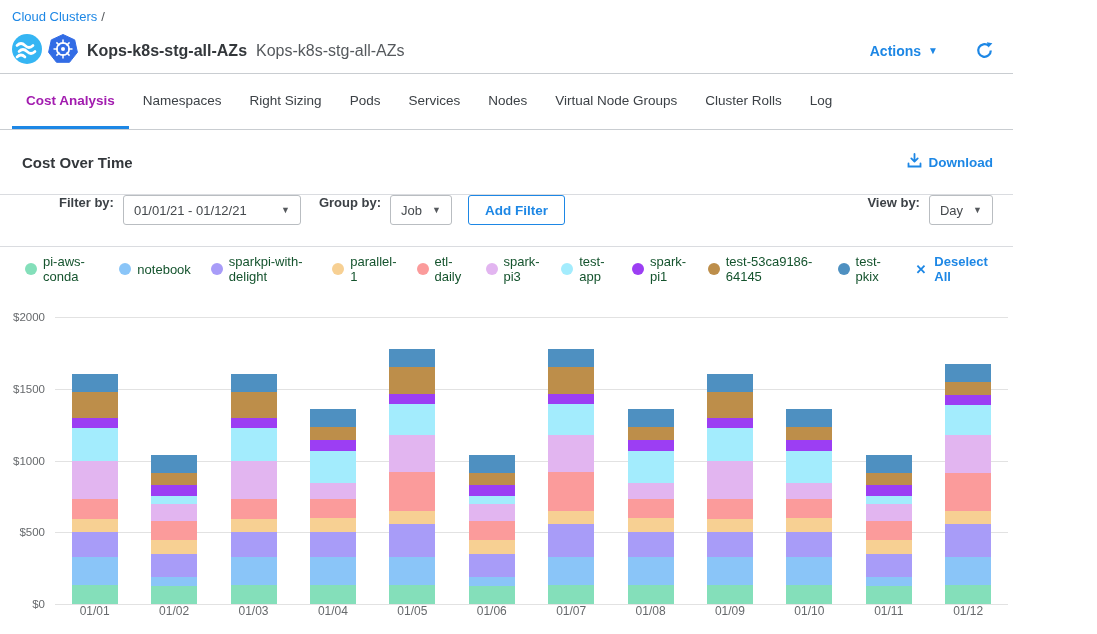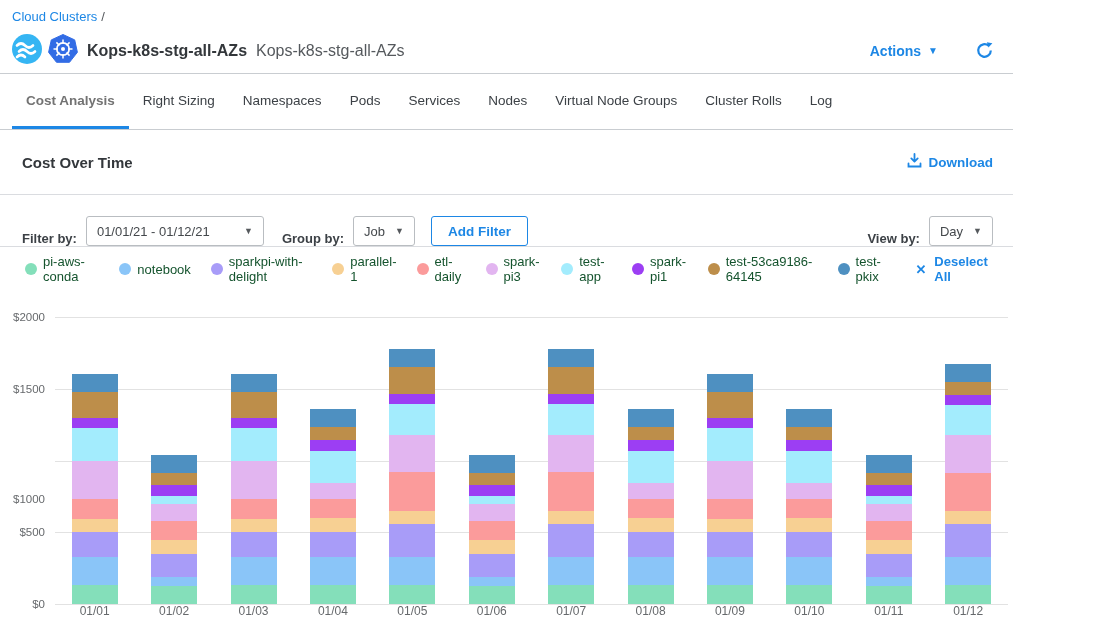--- a/index.html
+++ b/index.html
@@ -20,29 +20,29 @@
   .header .spacer { flex:1; }
   .actions-btn { display:flex; align-items:center; gap:7px; color:#1d87e5; font-weight:bold; font-size:14px; cursor:pointer; }
   .actions-btn .caret { font-size:10px; }
   .refresh { margin-left:38px; cursor:pointer; display:flex; align-items:center; }
   .hdiv { border-bottom:1px solid #c9cdd1; }
   .hdiv2 { border-bottom:1px solid #dadce0; }
 
   
   .tabs { height:55px; display:flex; align-items:stretch; padding-left:12px; }
   .tab { display:flex; align-items:center; padding:0 14px; font-size:13.5px; color:#3c4146; cursor:pointer; border-bottom:3px solid transparent; }
-  .tab.active { color:#737373; font-weight:bold; border-bottom-color:#1d87e5; }
+  .tab.active { color:#a21caf; font-weight:bold; border-bottom-color:#1d87e5; }
 
   
   .section-row { height:64px; display:flex; align-items:center; padding:0 20px 0 22px; }
   .section-title { font-size:15px; font-weight:bold; color:#33373b; }
   .download { margin-left:auto; display:flex; align-items:center; gap:7px; color:#1d87e5; font-weight:bold; font-size:13.5px; cursor:pointer; }
 
   
-  .filter-row { height:51px; display:flex; align-items:flex-end; padding:0 20px 0 22px; font-size:13px; }
+  .filter-row { height:51px; display:flex; align-items:flex-start; padding:0 20px 0 22px; font-size:13px;margin-left:37px; }
   .flabel { font-weight:bold; color:#3c4146; }
   .dropdown { height:30px; border:1px solid #b9bdc1; border-radius:3px; background:#fff; display:flex; align-items:center; gap:10px; padding:0 10px; margin-left:9px; color:#44484c; cursor:pointer; }
   .dropdown .caret { font-size:9px; color:#55595d; }
   .daterange { width:178px; justify-content:space-between; }
   .group-label { margin-left:18px; }
   .add-filter { height:30px; border:1px solid #1d87e5; border-radius:3px; background:#fff; color:#1d87e5; font-weight:bold; font-size:13.5px; padding:0 16px; margin-left:16px; cursor:pointer; font-family:inherit; }
   .filter-spacer { flex:1; }
 
   
   .legend-row { height:44px; display:flex; align-items:center; padding:0 20px 0 25px; }
@@ -111,22 +111,22 @@
       <svg width="17" height="17" viewBox="0 0 17 17">
         <path d="M14.8 8.5 a6.3 6.3 0 1 1 -2.2 -4.8" fill="none" stroke="#1d87e5" stroke-width="2.2"></path>
         <polygon points="10.9,0.2 16.4,1.3 12.4,5.6" fill="#1d87e5"></polygon>
       </svg>
     </span>
   </div>
   <div class="hdiv"></div>
 
   <div class="tabs" id="tabs">
       <div class="tab active">Cost Analysis</div>
+      <div class="tab">Namespaces</div>
       <div class="tab">Right Sizing</div>
-      <div class="tab">Namespaces</div>
       <div class="tab">Pods</div>
       <div class="tab">Services</div>
       <div class="tab">Nodes</div>
       <div class="tab">Virtual Node Groups</div>
       <div class="tab">Cluster Rolls</div>
       <div class="tab">Log</div>
     </div>
   <div class="hdiv"></div>
 
   <div class="section-row">
@@ -213,21 +213,21 @@
     </span>
   </div>
 
   <div class="chart">
     <div class="plot" id="plot">
         <div class="gridline" style="top: 100%;"></div>
         <div class="ytick" style="top: 100%; left: -55px;">$0</div>
         <div class="gridline" style="top: 75%;"></div>
         <div class="ytick" style="top: 75%; left: -55px;">$500</div>
         <div class="gridline" style="top: 50%;"></div>
-        <div class="ytick" style="top: 50%; left: -55px; margin-top: 38px;">$1000</div>
+        <div class="ytick" style="top: 50%; left: -55px;">$1000</div>
         <div class="gridline" style="top: 25%;"></div>
         <div class="ytick" style="top: 25%; left: -55px;">$1500</div>
         <div class="gridline" style="top: 0%;"></div>
         <div class="ytick" style="top: 0%; left: -55px;">$2000</div>
         <div class="bars">
           <div class="bar-col">
             <div class="bar-seg" style="height: 6.25%; background: rgb(78, 144, 193);"></div>
             <div class="bar-seg" style="height: 9.25%; background: rgb(189, 142, 74);"></div>
             <div class="bar-seg" style="height: 3.5%; background: rgb(156, 62, 243);"></div>
             <div class="bar-seg" style="height: 11.25%; background: rgb(163, 236, 253);"></div>

